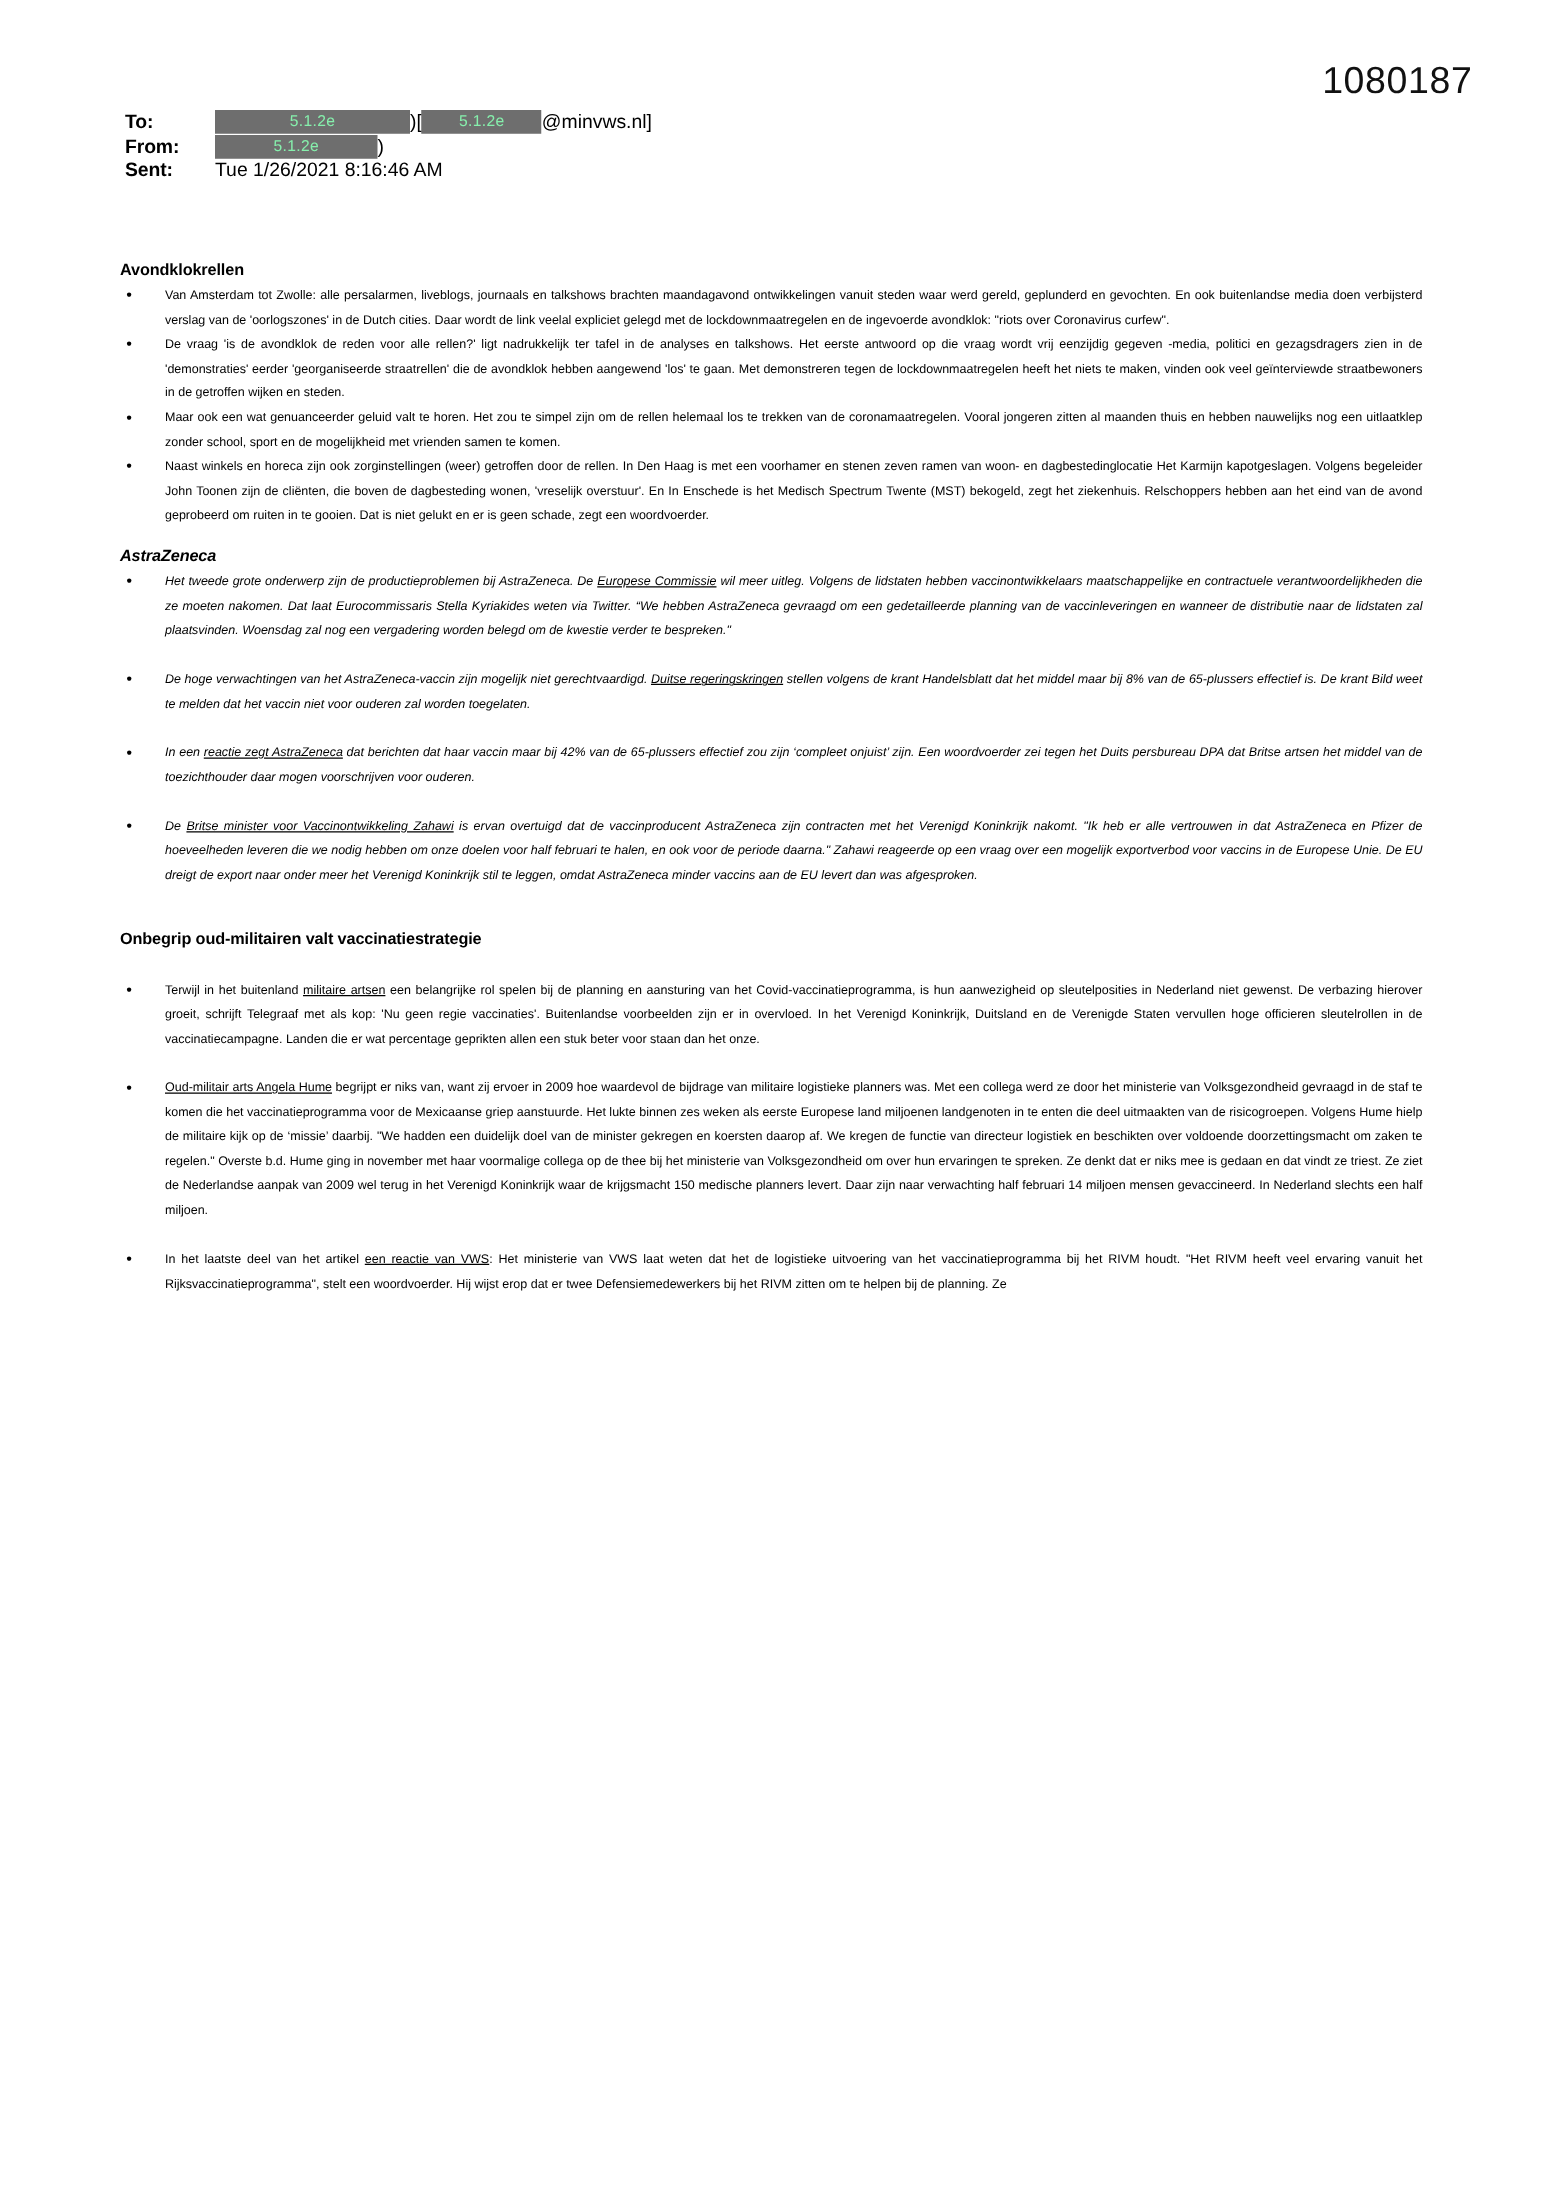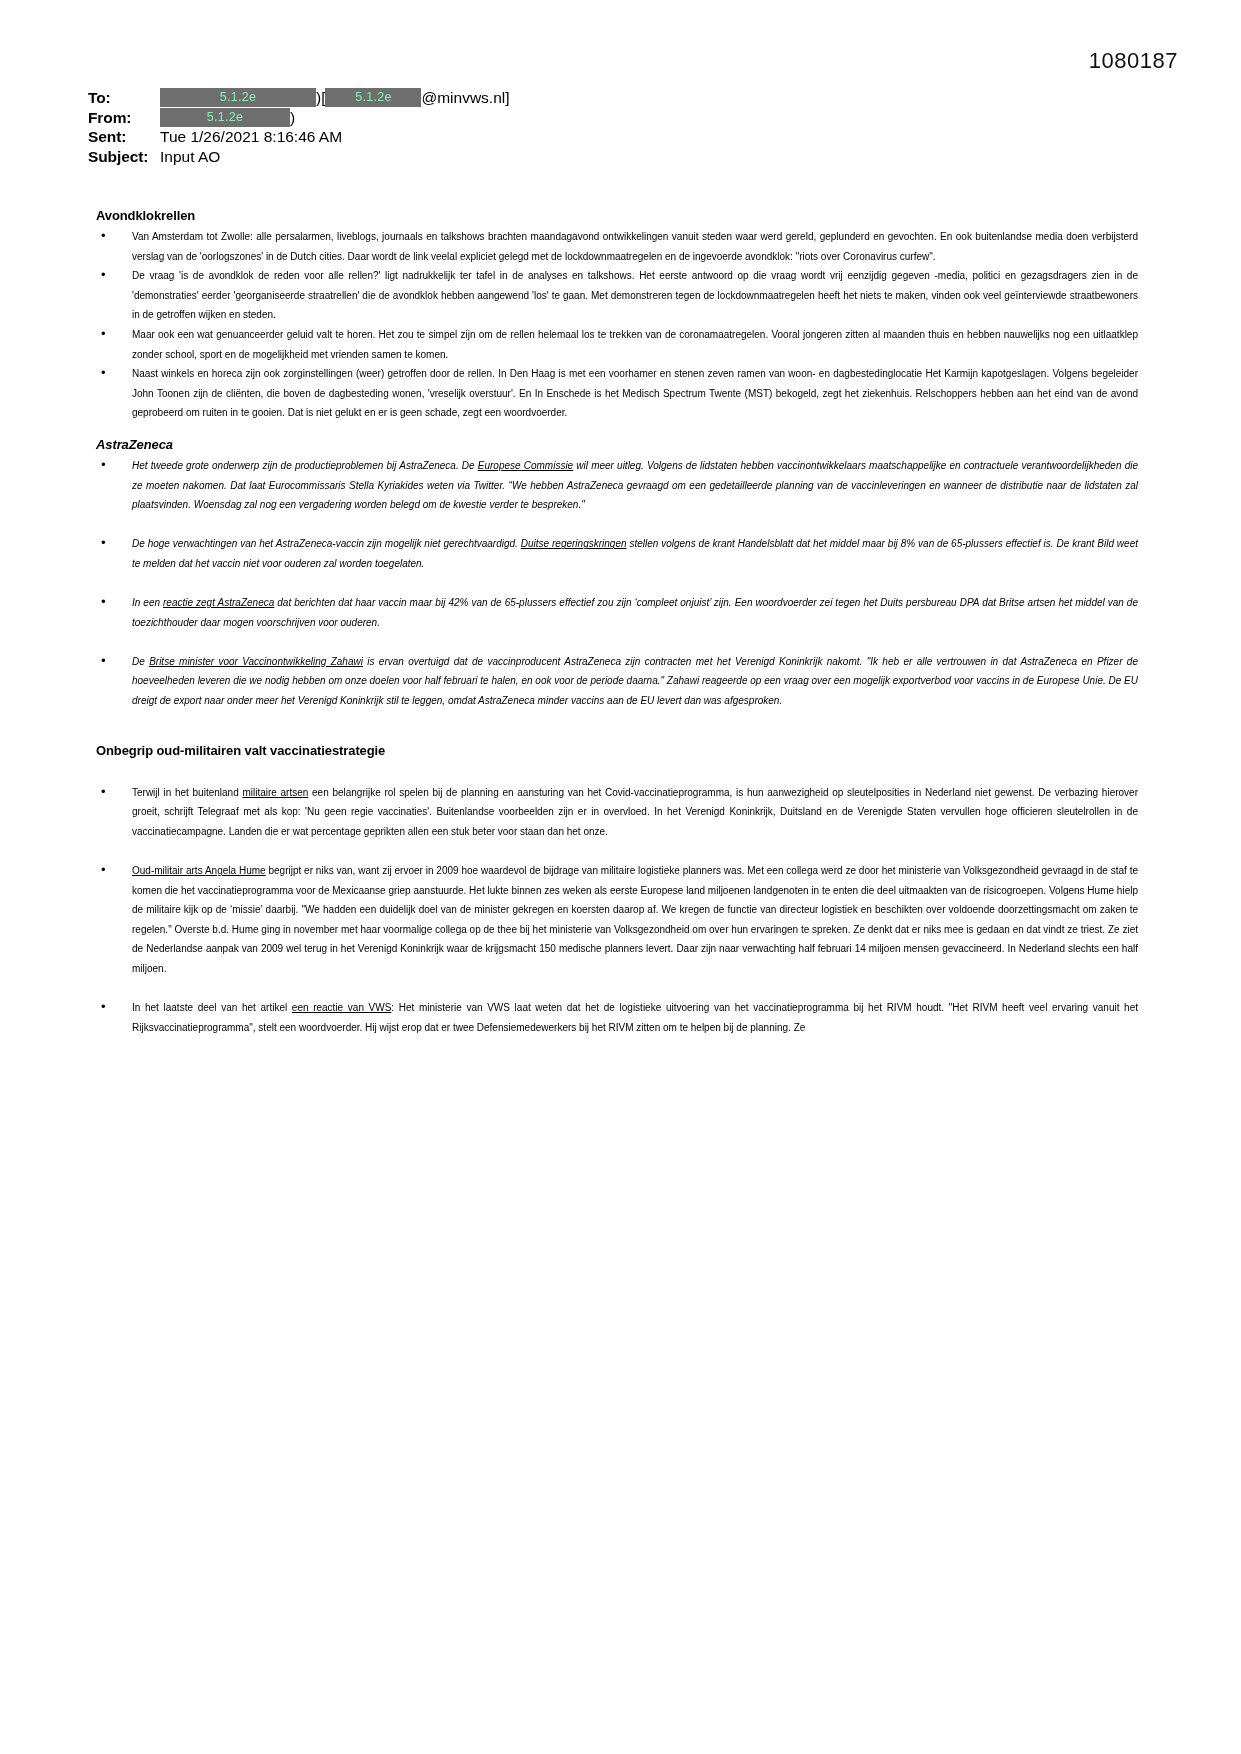--- a/index.html
+++ b/index.html
@@ -22,31 +22,31 @@
     height: 1754px;
     background: #ffffff;
     box-sizing: border-box;
   }
 
   
   .doc-id {
     position: absolute;
     top: 48px;
     right: 63px;
-    font-size: 22px;
+    font-size: 30px;
     letter-spacing: 0.5px;
     font-family: "Liberation Sans", sans-serif;
     color: #111;
   }
 
   
   .mail-header {
     position: absolute;
     top: 88px;
-    left: 88px;
+    left: 100px;
     width: 760px;
     font-size: 15.5px;
     line-height: 19.5px;
   }
   .mail-row {
     display: flex;
     align-items: flex-start;
     height: 19.5px;
     white-space: nowrap;
   }
@@ -149,24 +149,20 @@
       <div class="mail-label">From:</div>
       <div class="mail-value">
         <span class="redaction r-from-1">5.1.2e</span>
           <span class="plain">)</span>
       </div>
     </div>
     <div class="mail-row sent">
       <div class="mail-label">Sent:</div>
       <div class="mail-value">Tue 1/26/2021 8:16:46 AM</div>
     </div>
-    <div class="mail-row subject">
-      <div class="mail-label">Subject:</div>
-      <div class="mail-value">Input AO</div>
-    </div>
   </div>
 
   <div class="content">
 
     <div class="section">
       <div class="section-heading">Avondklokrellen</div>
       <ul class="bullets">
         <li>Van Amsterdam tot Zwolle: alle persalarmen, liveblogs, journaals en talkshows brachten maandagavond ontwikkelingen vanuit steden waar werd gereld, geplunderd en gevochten. En ook buitenlandse media doen verbijsterd verslag van de 'oorlogszones' in de Dutch cities. Daar wordt de link veelal expliciet gelegd met de lockdownmaatregelen en de ingevoerde avondklok: "riots over Coronavirus curfew".</li>
         <li>De vraag 'is de avondklok de reden voor alle rellen?' ligt nadrukkelijk ter tafel in de analyses en talkshows. Het eerste antwoord op die vraag wordt vrij eenzijdig gegeven -media, politici en gezagsdragers zien in de 'demonstraties' eerder 'georganiseerde straatrellen' die de avondklok hebben aangewend 'los' te gaan. Met demonstreren tegen de lockdownmaatregelen heeft het niets te maken, vinden ook veel geïnterviewde straatbewoners in de getroffen wijken en steden.</li>
         <li>Maar ook een wat genuanceerder geluid valt te horen. Het zou te simpel zijn om de rellen helemaal los te trekken van de coronamaatregelen. Vooral jongeren zitten al maanden thuis en hebben nauwelijks nog een uitlaatklep zonder school, sport en de mogelijkheid met vrienden samen te komen.</li>

